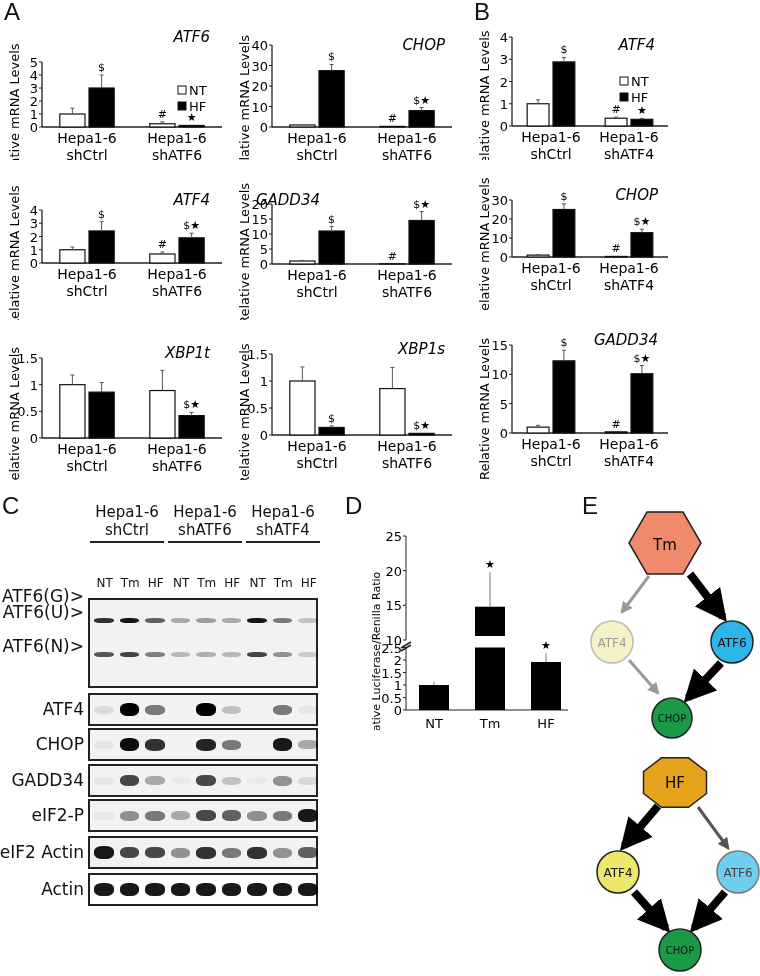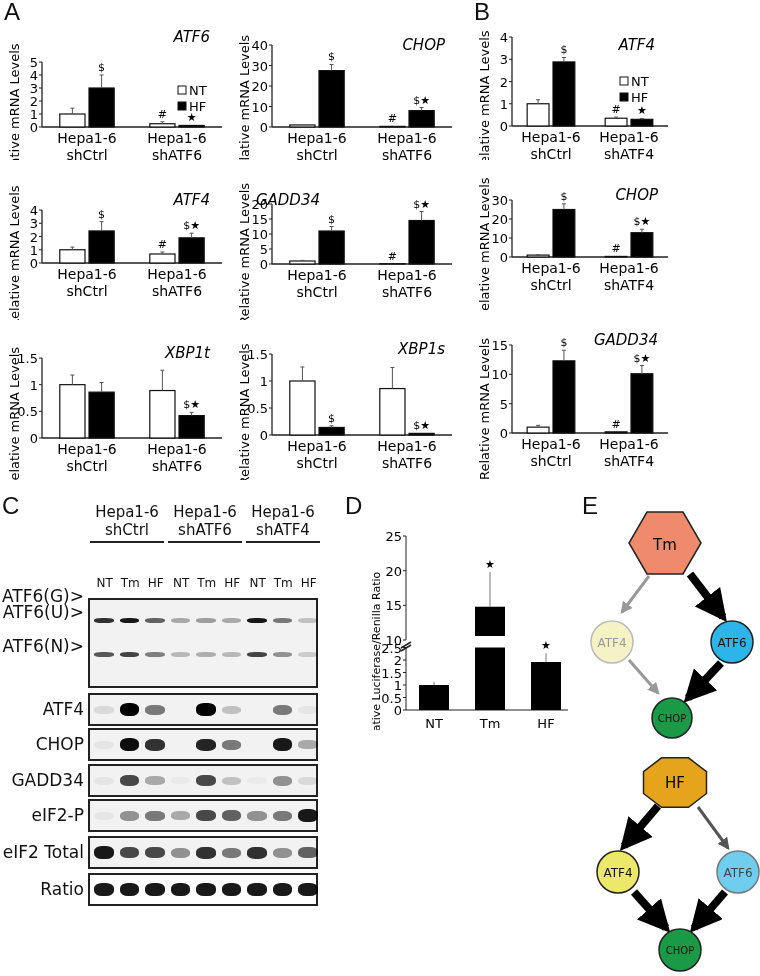--- a/index.html
+++ b/index.html
@@ -430,35 +430,35 @@
         <div style="position: absolute; left: 29.5px; top: 9px; width: 19.5px; height: 11px; background: rgb(0, 0, 0); opacity: 0.7; border-radius: 40%;"></div>
         <div style="position: absolute; left: 55px; top: 9px; width: 19.5px; height: 11px; background: rgb(0, 0, 0); opacity: 0.7; border-radius: 40%;"></div>
         <div style="position: absolute; left: 80.5px; top: 10px; width: 19.5px; height: 10px; background: rgb(0, 0, 0); opacity: 0.4; border-radius: 40%;"></div>
         <div style="position: absolute; left: 106px; top: 9px; width: 19.5px; height: 12px; background: rgb(0, 0, 0); opacity: 0.8; border-radius: 40%;"></div>
         <div style="position: absolute; left: 131.5px; top: 10px; width: 19.5px; height: 10px; background: rgb(0, 0, 0); opacity: 0.5; border-radius: 40%;"></div>
         <div style="position: absolute; left: 157px; top: 9px; width: 19.5px; height: 12px; background: rgb(0, 0, 0); opacity: 0.8; border-radius: 40%;"></div>
         <div style="position: absolute; left: 182.5px; top: 10px; width: 19.5px; height: 10px; background: rgb(0, 0, 0); opacity: 0.4; border-radius: 40%;"></div>
         <div style="position: absolute; left: 208px; top: 9px; width: 19.5px; height: 11px; background: rgb(0, 0, 0); opacity: 0.6; border-radius: 40%;"></div>
       </div>
       <div style="position: absolute; left: 0px; top: 336px; width: 84px; height: 33px;">
-        <div class="blot-label" style="top: 6px;">eIF2 Total</div>
+        <div class="blot-label" style="top: 6px;">eIF2 Actin</div>
       </div>
       <div style="position: absolute; left: 88px; top: 373px; width: 230px; height: 33px; border: 2px solid rgb(34, 34, 34); background: rgb(255, 255, 255); box-sizing: border-box;">
         <div style="position: absolute; left: 4px; top: 8px; width: 19.5px; height: 13px; background: rgb(0, 0, 0); opacity: 0.9; border-radius: 40%;"></div>
         <div style="position: absolute; left: 29.5px; top: 8px; width: 19.5px; height: 13px; background: rgb(0, 0, 0); opacity: 0.9; border-radius: 40%;"></div>
         <div style="position: absolute; left: 55px; top: 8px; width: 19.5px; height: 13px; background: rgb(0, 0, 0); opacity: 0.9; border-radius: 40%;"></div>
         <div style="position: absolute; left: 80.5px; top: 8px; width: 19.5px; height: 13px; background: rgb(0, 0, 0); opacity: 0.9; border-radius: 40%;"></div>
         <div style="position: absolute; left: 106px; top: 8px; width: 19.5px; height: 13px; background: rgb(0, 0, 0); opacity: 0.9; border-radius: 40%;"></div>
         <div style="position: absolute; left: 131.5px; top: 8px; width: 19.5px; height: 13px; background: rgb(0, 0, 0); opacity: 0.9; border-radius: 40%;"></div>
         <div style="position: absolute; left: 157px; top: 8px; width: 19.5px; height: 13px; background: rgb(0, 0, 0); opacity: 0.9; border-radius: 40%;"></div>
         <div style="position: absolute; left: 182.5px; top: 8px; width: 19.5px; height: 13px; background: rgb(0, 0, 0); opacity: 0.9; border-radius: 40%;"></div>
         <div style="position: absolute; left: 208px; top: 8px; width: 19.5px; height: 13px; background: rgb(0, 0, 0); opacity: 0.9; border-radius: 40%;"></div>
       </div>
       <div style="position: absolute; left: 0px; top: 373px; width: 84px; height: 33px;">
-        <div class="blot-label" style="top: 6px;">Ratio</div>
+        <div class="blot-label" style="top: 6px;">Actin</div>
       </div>
     </div>
 </div>
 
 <div id="chart-d" class="abs" style="left:320px;top:500px;width:260px;height:230px;"><svg width="260" height="230" viewBox="0 0 260 230">
       <text x="0" y="0" transform="translate(60 160) rotate(-90)" text-anchor="middle" font-size="11">Relative Luciferase/Renilla Ratio</text>
       <line x1="86" y1="36" x2="86" y2="140" stroke="#222"></line>
       <line x1="83" y1="140" x2="86" y2="140" stroke="#222"></line>
       <text x="82" y="145" text-anchor="end" font-size="13">10</text>
       <line x1="83" y1="105.33333333333334" x2="86" y2="105.33333333333334" stroke="#222"></line>

